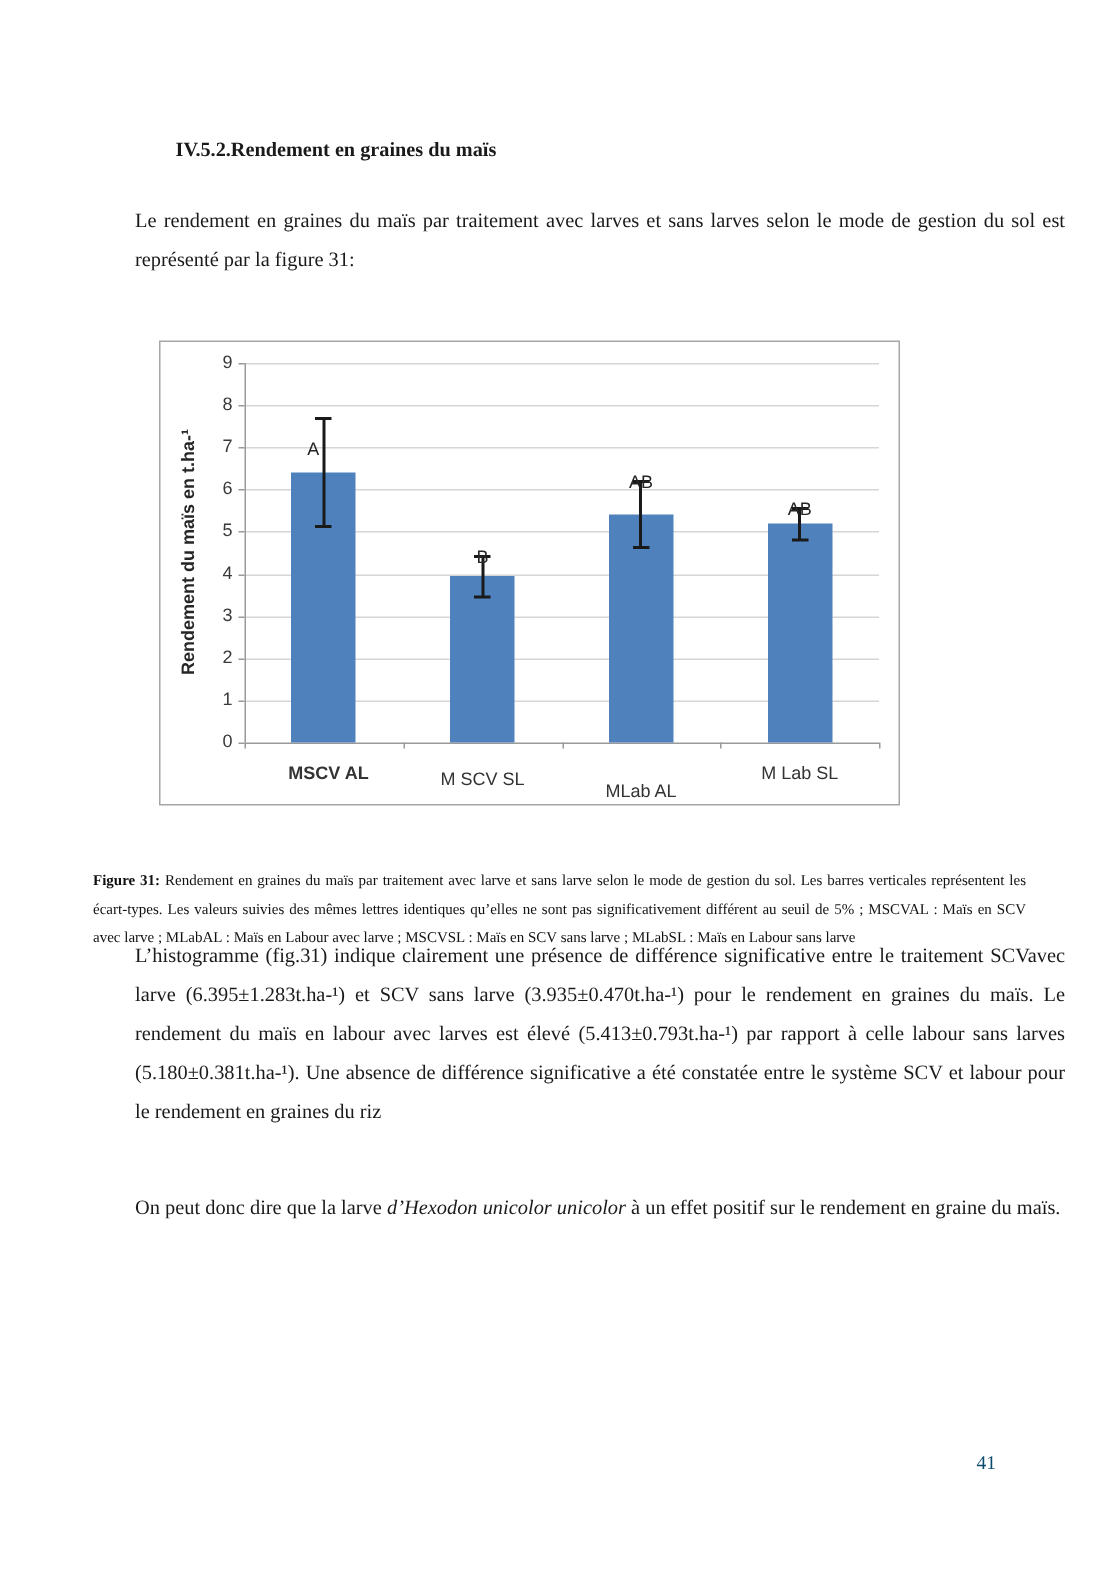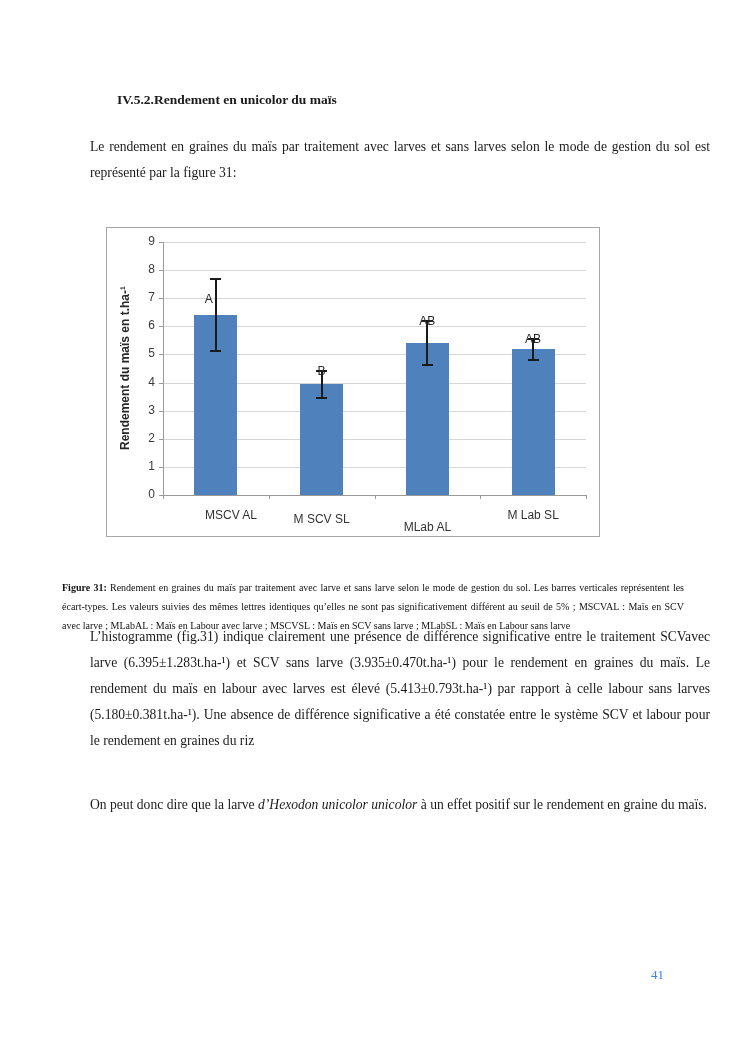--- a/index.html
+++ b/index.html
@@ -18,21 +18,21 @@
   }
   #para1 { top: 120px; }
   #para2 { top: 610px; }
   #para3 { top: 778px; }
   .caption {
     left: 62px; top: 546px; width: 622px;
     font-size: 10px; line-height: 19px; text-align: justify; color: #111; margin-top: 32px;
   }
   .caption .cap-label { font-weight: bold; }
   .page-number {
-    right: 80px; top: 967px; font-size: 13px; color: #3b82f6;
+    right: 80px; top: 967px; font-size: 13px; color: #0c4a6e;
   }
   
   .chart-box {
     left: 106px; top: 227px; width: 494px; height: 310px;
     border: 1px solid #a6a6a6; background: #ffffff; box-sizing: border-box;
   }
   .plot { position: absolute; left: 0; top: 0; right: 0; bottom: 0;
     font-family: "Liberation Sans", sans-serif; }
   .y-title {
     position: absolute; left: 18px; top: 140px;
@@ -55,21 +55,21 @@
   .err-line, .err-cap { position: absolute; background: #1a1a1a; }
   .letter-label {
     position: absolute; width: 40px; text-align: center;
     font-size: 12px; color: #262626;
   }
   i { }
 </style>
 </head>
 <body>
 
-<div class="abs heading">IV.5.2.Rendement en unicolor du maïs</div>
+<div class="abs heading">IV.5.2.Rendement en graines du maïs</div>
 
 <p class="abs body-par" id="para1">Le rendement en graines du maïs  par traitement avec larves et sans larves selon le mode de gestion du sol  est représenté par la figure 31:</p>
 
 <div class="abs chart-box">
   <div class="y-title">Rendement du maïs en t.ha-¹</div>
   <div class="plot" id="plot">
       <div class="tick" style="left: 52px; top: 267px; width: 4px; height: 1px; background: rgb(154, 154, 154);"></div>
       <div class="y-tick-label" style="left: 18px; top: 259px;">0</div>
       <div class="gridline" style="left: 56px; top: 238.889px; width: 423px; background: rgb(214, 214, 214);"></div>
       <div class="tick" style="left: 52px; top: 238.889px; width: 4px; height: 1px; background: rgb(154, 154, 154);"></div>
@@ -103,21 +103,21 @@
       <div class="tick" style="left: 56px; top: 267px; width: 1px; height: 4px; background: rgb(154, 154, 154);"></div>
       <div class="tick" style="left: 161.75px; top: 267px; width: 1px; height: 4px; background: rgb(154, 154, 154);"></div>
       <div class="tick" style="left: 267.5px; top: 267px; width: 1px; height: 4px; background: rgb(154, 154, 154);"></div>
       <div class="tick" style="left: 373.25px; top: 267px; width: 1px; height: 4px; background: rgb(154, 154, 154);"></div>
       <div class="tick" style="left: 479px; top: 267px; width: 1px; height: 4px; background: rgb(154, 154, 154);"></div>
       <div class="bar" style="left: 87.375px; top: 87.2294px; width: 43px; height: 179.771px; background: rgb(79, 129, 189);"></div>
       <div class="err-line" style="left: 107.875px; top: 51.1629px; width: 2px; height: 72.1331px; background: rgb(26, 26, 26);"></div>
       <div class="err-cap" style="left: 103.375px; top: 50.1629px; width: 11px; height: 2px; background: rgb(26, 26, 26);"></div>
       <div class="err-cap" style="left: 103.375px; top: 122.296px; width: 11px; height: 2px; background: rgb(26, 26, 26);"></div>
       <div class="letter-label" style="left: 81.875px; top: 64.1629px;">A</div>
-      <div class="x-tick-label" style="left: 72px; top: 280px;">MSCV AL</div>
+      <div class="x-tick-label" style="left: 60px; top: 280px; font-weight: bold;">MSCV AL</div>
       <div class="bar" style="left: 193.125px; top: 156.383px; width: 43px; height: 110.617px; background: rgb(79, 129, 189);"></div>
       <div class="err-line" style="left: 213.625px; top: 143.171px; width: 2px; height: 26.4244px; background: rgb(26, 26, 26);"></div>
       <div class="err-cap" style="left: 209.125px; top: 142.171px; width: 11px; height: 2px; background: rgb(26, 26, 26);"></div>
       <div class="err-cap" style="left: 209.125px; top: 168.595px; width: 11px; height: 2px; background: rgb(26, 26, 26);"></div>
       <div class="letter-label" style="left: 194.625px; top: 136.171px;">B</div>
       <div class="x-tick-label" style="left: 162.625px; top: 284px;">M SCV SL</div>
       <div class="bar" style="left: 298.875px; top: 114.835px; width: 43px; height: 152.165px; background: rgb(79, 129, 189);"></div>
       <div class="err-line" style="left: 319.375px; top: 92.5424px; width: 2px; height: 44.5842px; background: rgb(26, 26, 26);"></div>
       <div class="err-cap" style="left: 314.875px; top: 91.5424px; width: 11px; height: 2px; background: rgb(26, 26, 26);"></div>
       <div class="err-cap" style="left: 314.875px; top: 136.127px; width: 11px; height: 2px; background: rgb(26, 26, 26);"></div>

